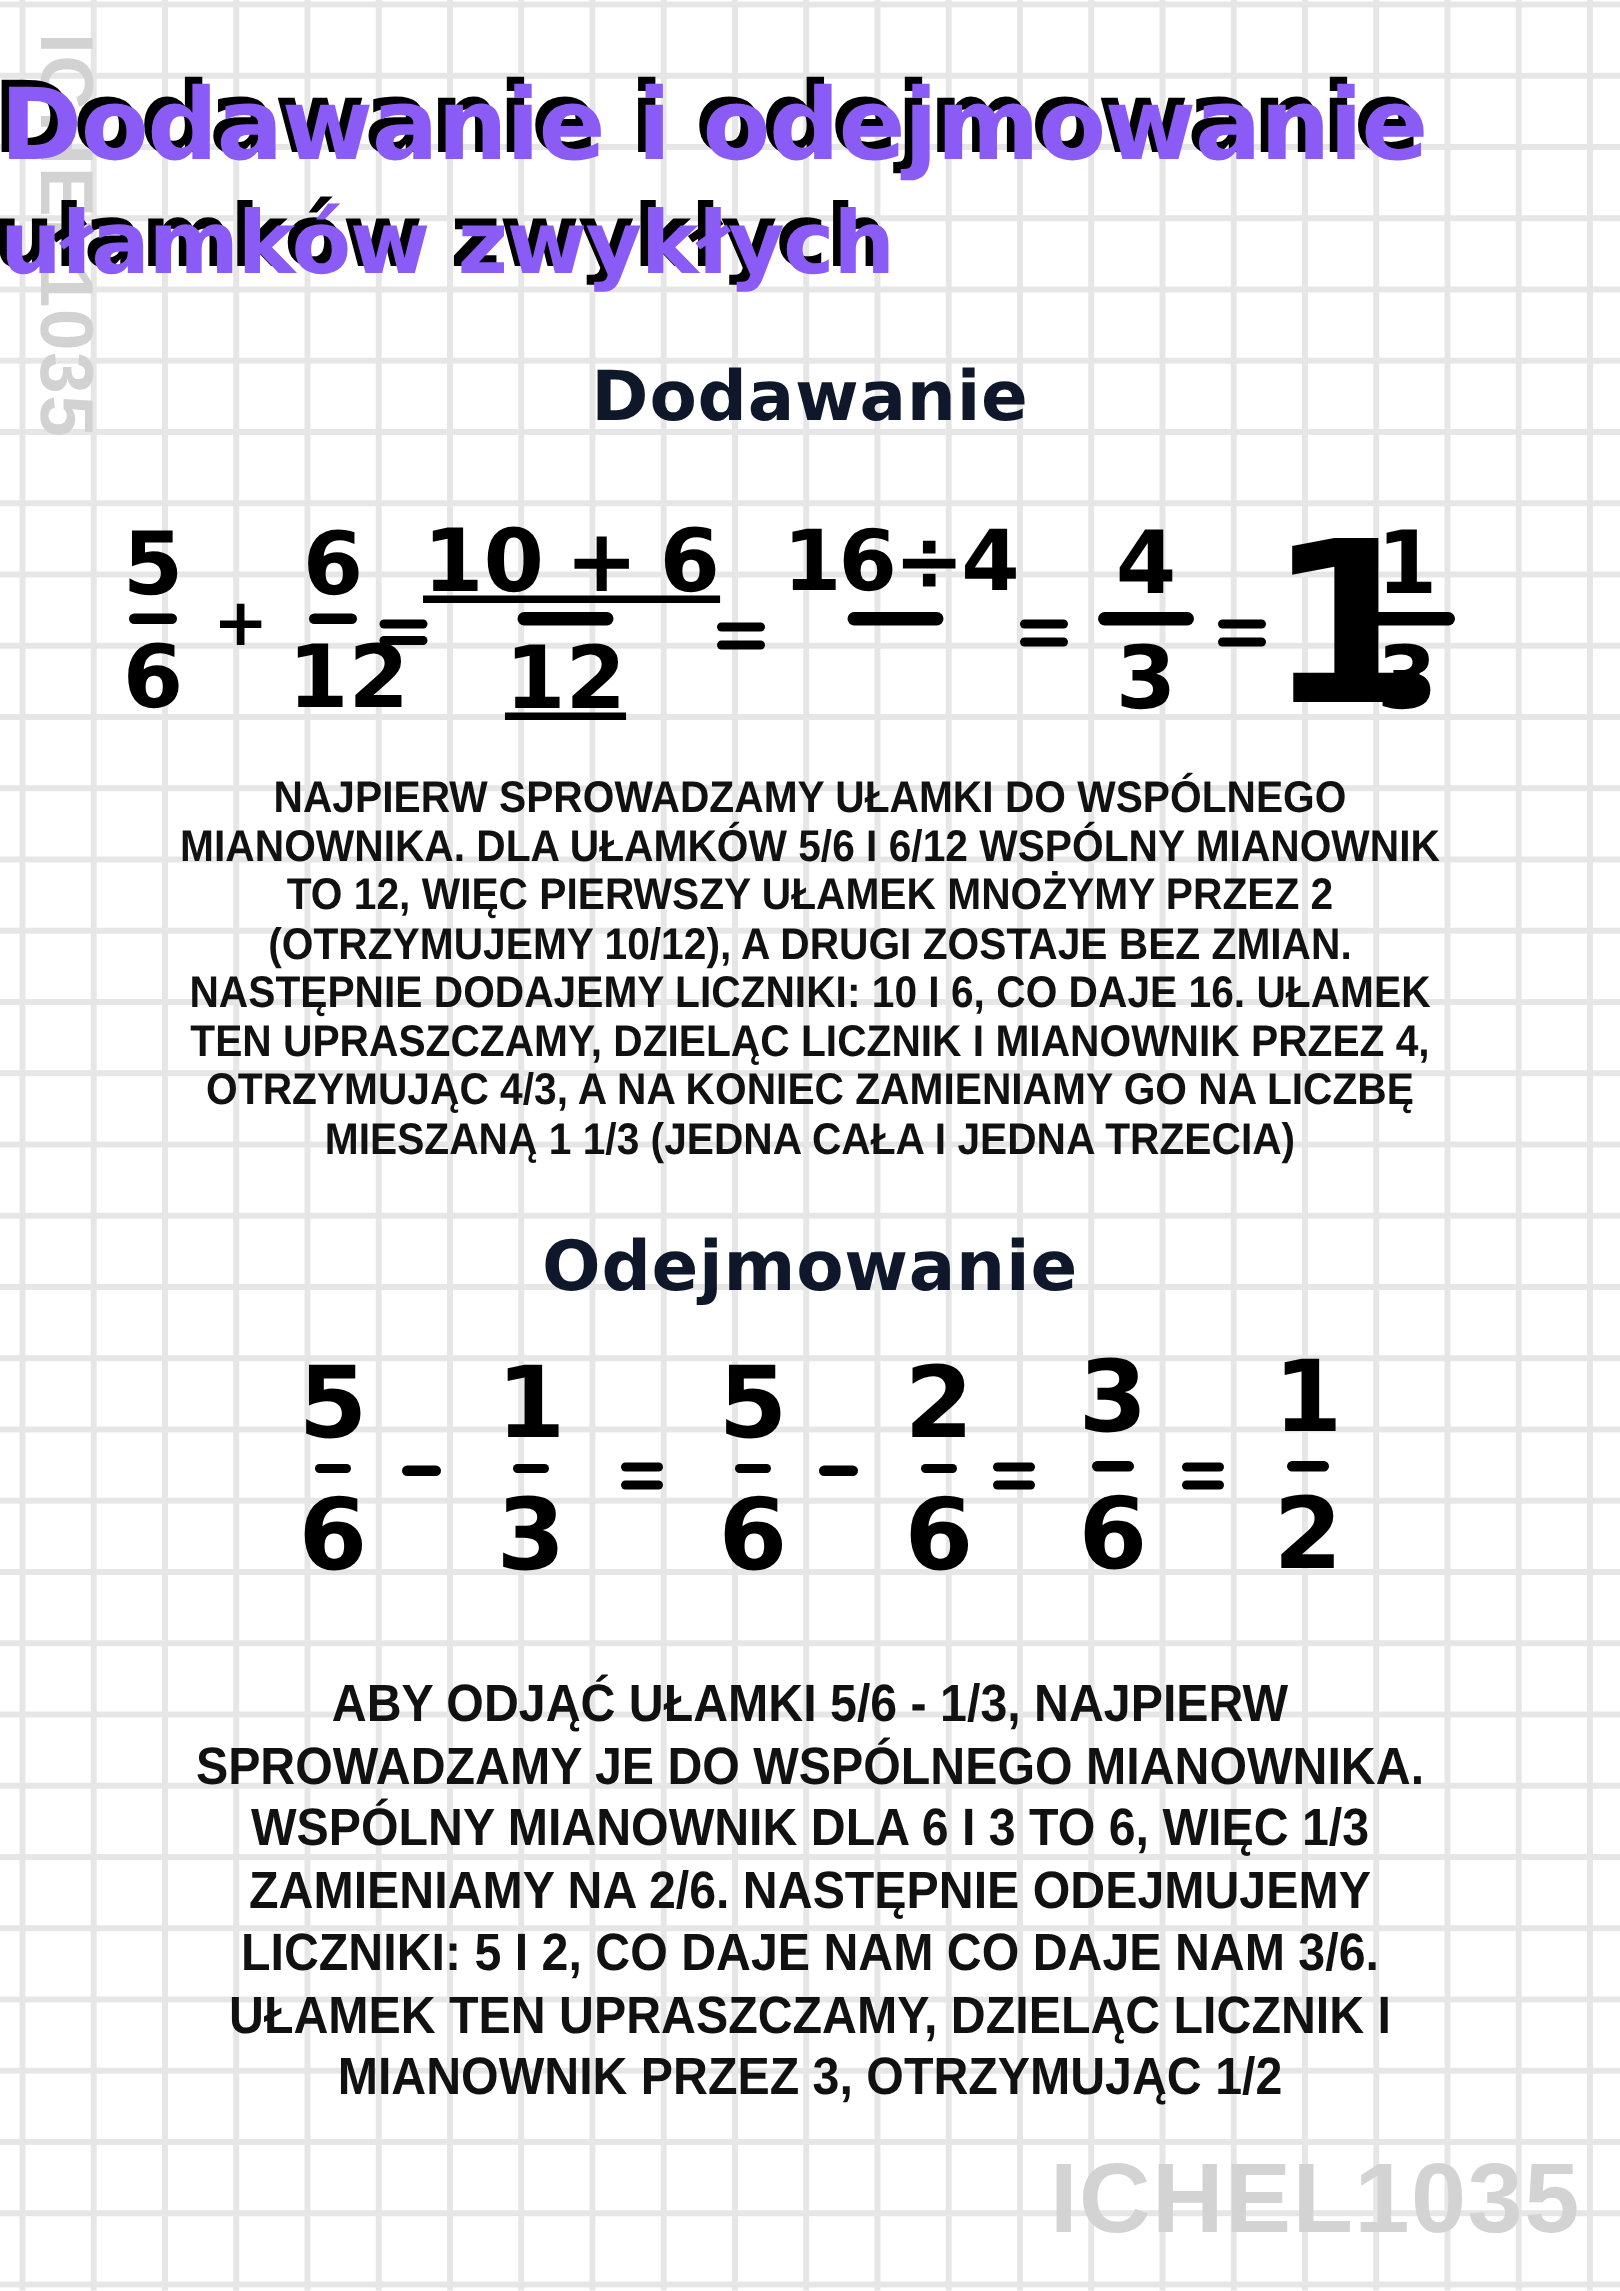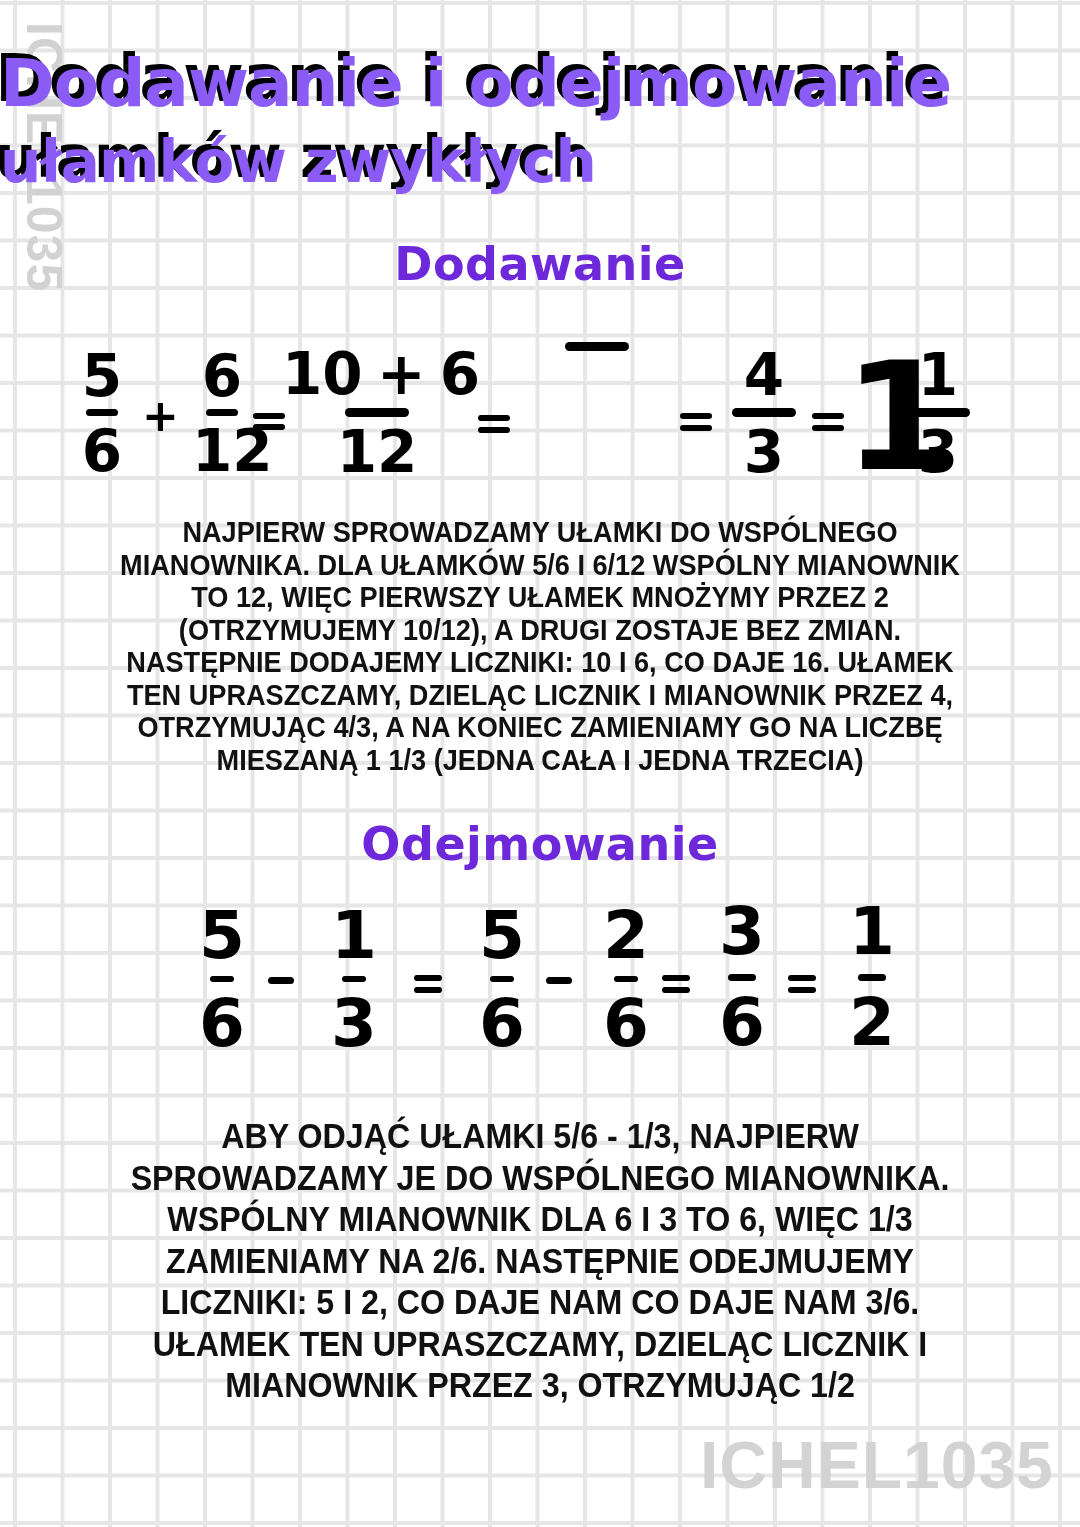--- a/index.html
+++ b/index.html
@@ -35,21 +35,21 @@
     font-family: "DejaVu Sans", sans-serif; font-weight: bold;
     color: #8a5cf5; letter-spacing: -1px;
     text-shadow: -5px -5px 0 #000;
   }
   .title1 { top: 44px; font-size: 66px; line-height: 80px; }
   .title2 { top: 122px; font-size: 58px; line-height: 80px; }
 
   .section-title {
     left: 0; width: 1080px; text-align: center;
     font-family: "DejaVu Sans", sans-serif; font-weight: bold;
-    color: #6d28d9; font-size: 46px; line-height: 56px; letter-spacing: 0.5px;
+    color: #0f172a; font-size: 46px; line-height: 56px; letter-spacing: 0.5px;
   }
 
   .para {
     left: 80px; width: 920px; text-align: center;
     font-family: "Liberation Sans", sans-serif; font-weight: bold;
     text-transform: uppercase; color: #111; transform: scaleX(0.92);
     transform-origin: center top;
   }
   .para1 { top: 516px; font-size: 29.5px; line-height: 32.5px; }
   .para2 { top: 1115px; font-size: 35px; line-height: 41.5px; }
@@ -83,29 +83,30 @@
   <span class="op" style="left:142px; top:390px; font-size:44px;">+</span>
 
   <div class="frac" style="left:192px; top:345px; width:60px;">
     <span class="num" style="font-size:58px; line-height:62px;">6</span>
     <span class="bar" style="width:32px; height:7px; margin-top:2px;"></span>
     <span class="den" style="font-size:58px; line-height:70px;">12</span>
   </div>
   <span class="eq-line" style="left:253px; top:413px; width:32px; height:6px;"></span>
   <span class="eq-line" style="left:253px; top:424px; width:32px; height:6px;"></span>
 
-  <div class="frac" style="left:282px; top:340px; width:190px;">
+  <div class="frac" style="left:282px; top:340px; width:190px;text-decoration:underline;">
     <span class="num" style="font-size:58px; line-height:68px; word-spacing:-6px;">10 + 6</span>
     <span class="bar" style="width:64px; height:9px; margin-top:0px;"></span>
     <span class="den" style="font-size:58px; line-height:70px;">12</span>
   </div>
   <span class="eq-line" style="left:478px; top:415px; width:32px; height:6px;"></span>
   <span class="eq-line" style="left:478px; top:427px; width:32px; height:6px;"></span>
 
   <div class="frac" style="left:522px; top:342px; width:150px;">
+    <span class="num" style="font-size:56px; line-height:66px; letter-spacing:-2px;">16÷4</span>
     <span class="bar" style="width:64px; height:9px; margin-top:0px;"></span>
   </div>
   <span class="eq-line" style="left:680px; top:413px; width:32px; height:6px;"></span>
   <span class="eq-line" style="left:680px; top:425px; width:32px; height:6px;"></span>
 
   <div class="frac" style="left:732px; top:342px; width:64px;">
     <span class="num" style="font-size:58px; line-height:66px;">4</span>
     <span class="bar" style="width:64px; height:9px; margin-top:0px;"></span>
     <span class="den" style="font-size:58px; line-height:70px;">3</span>
   </div>

